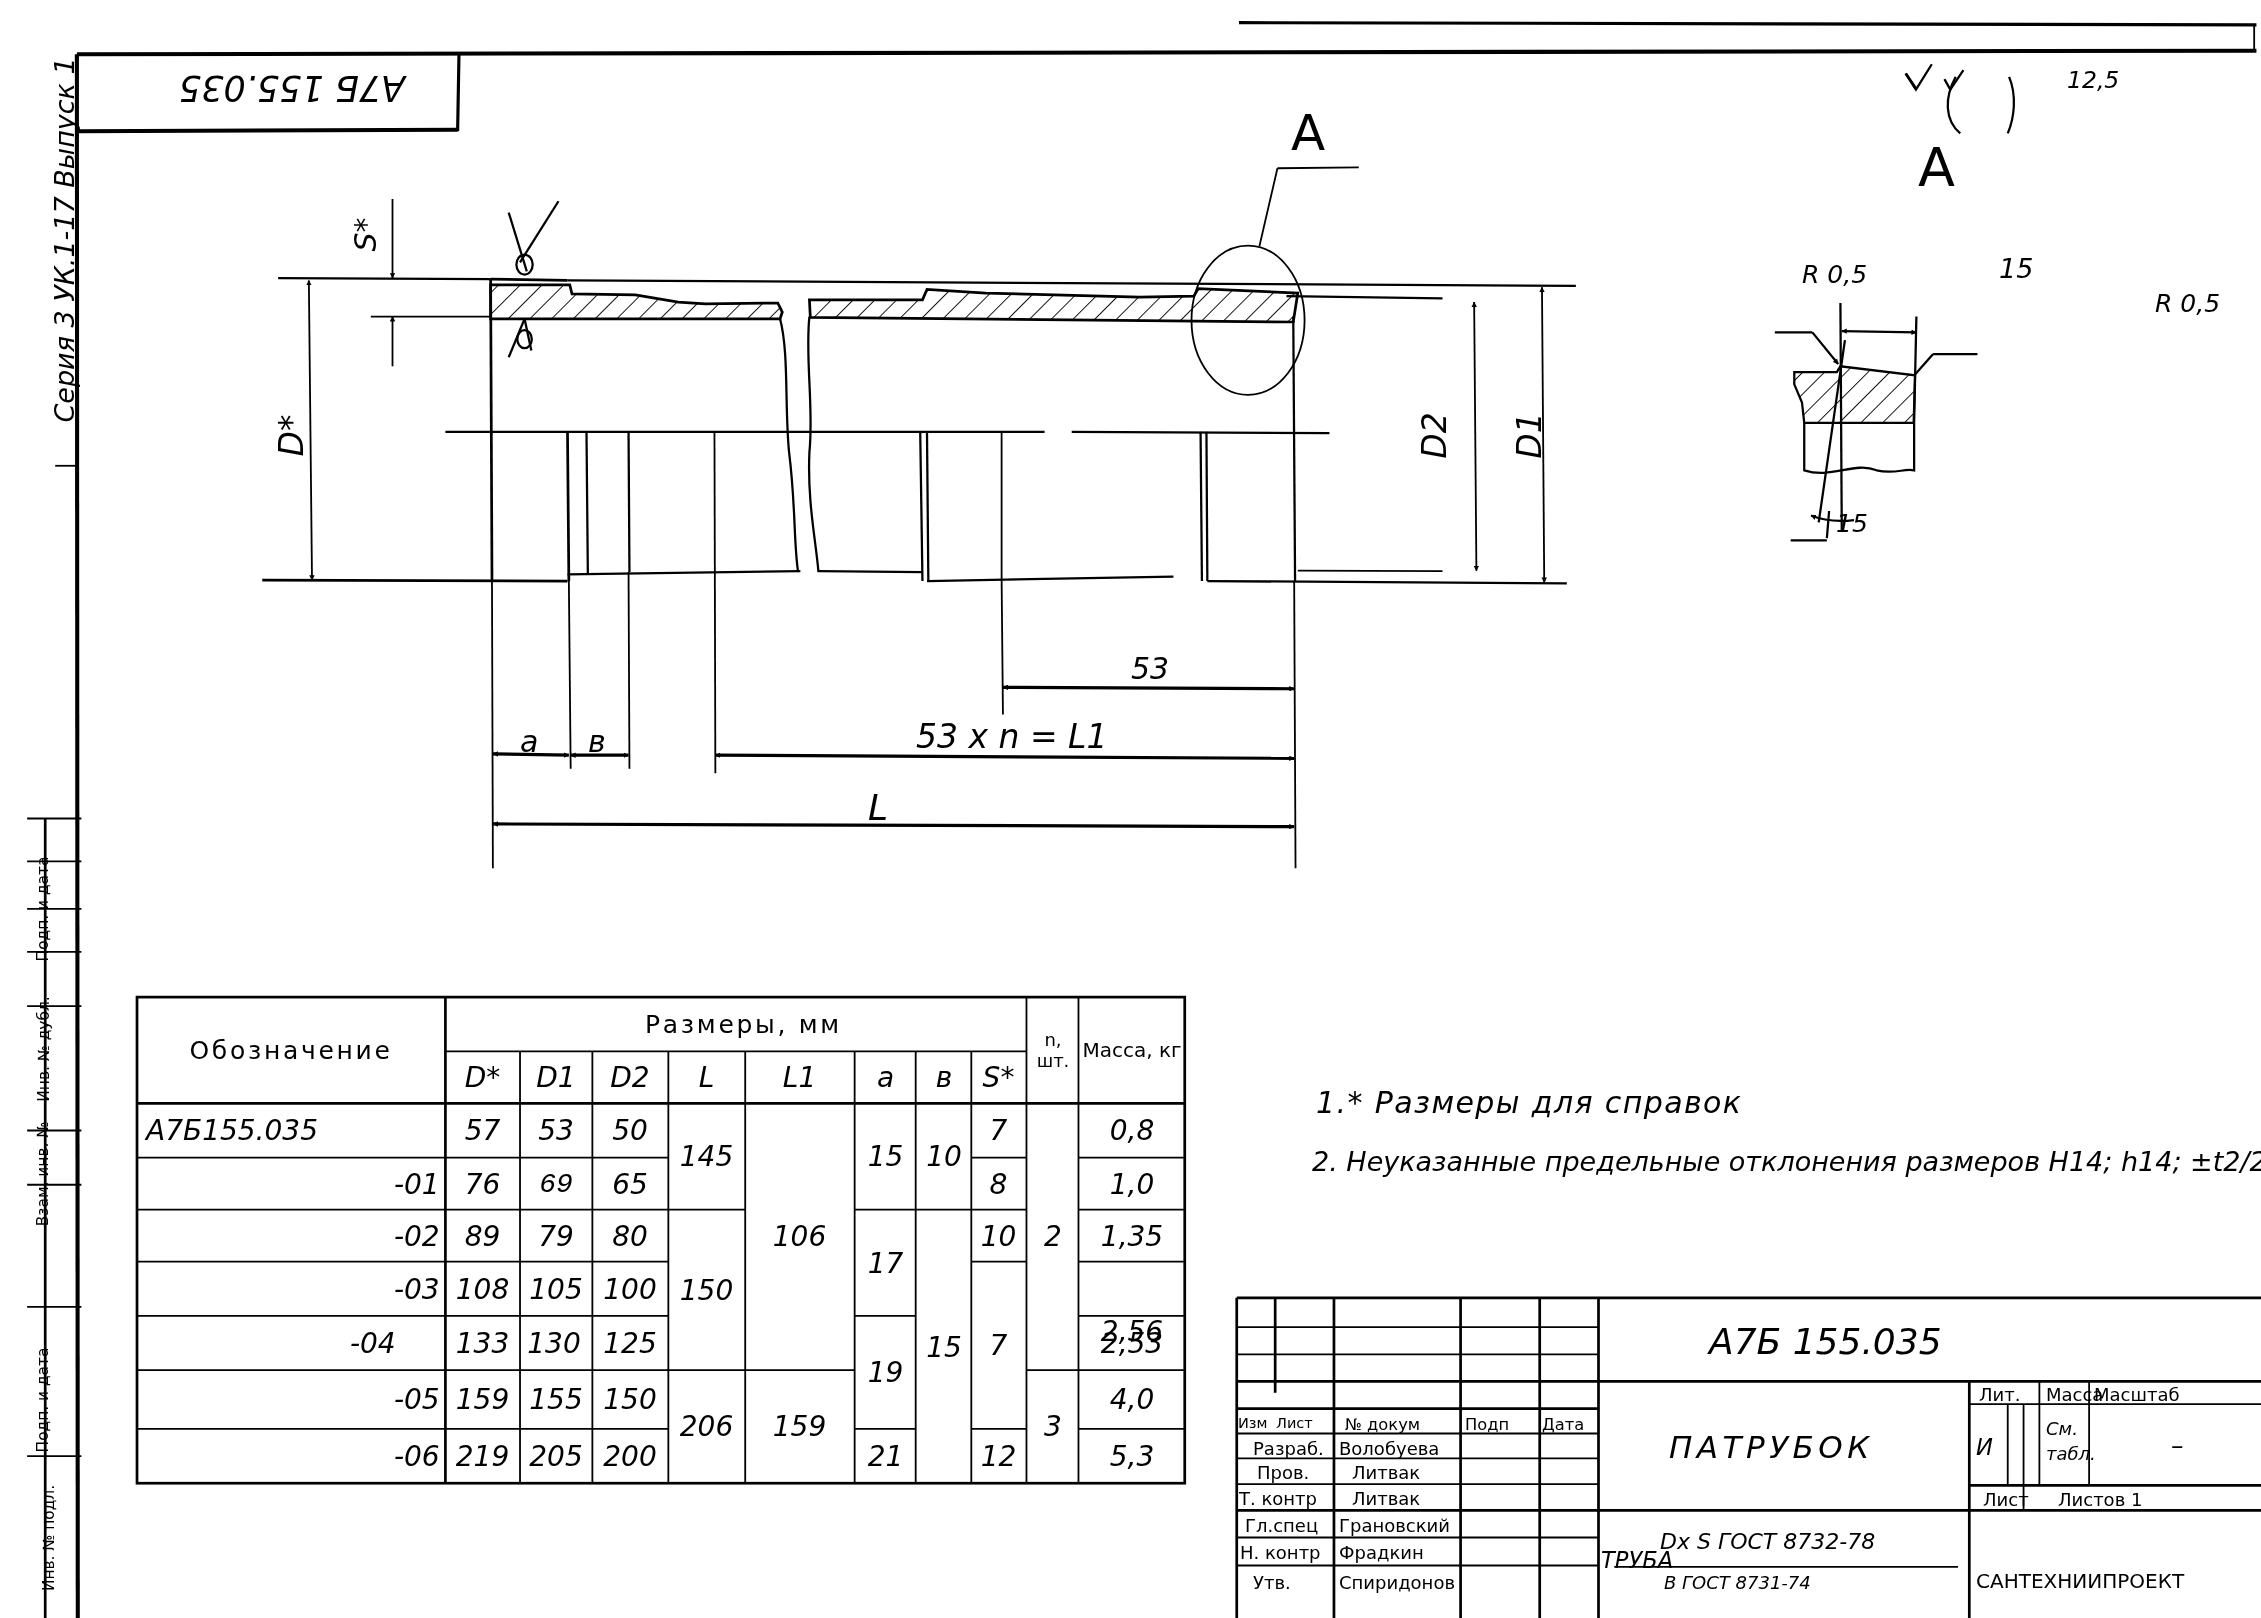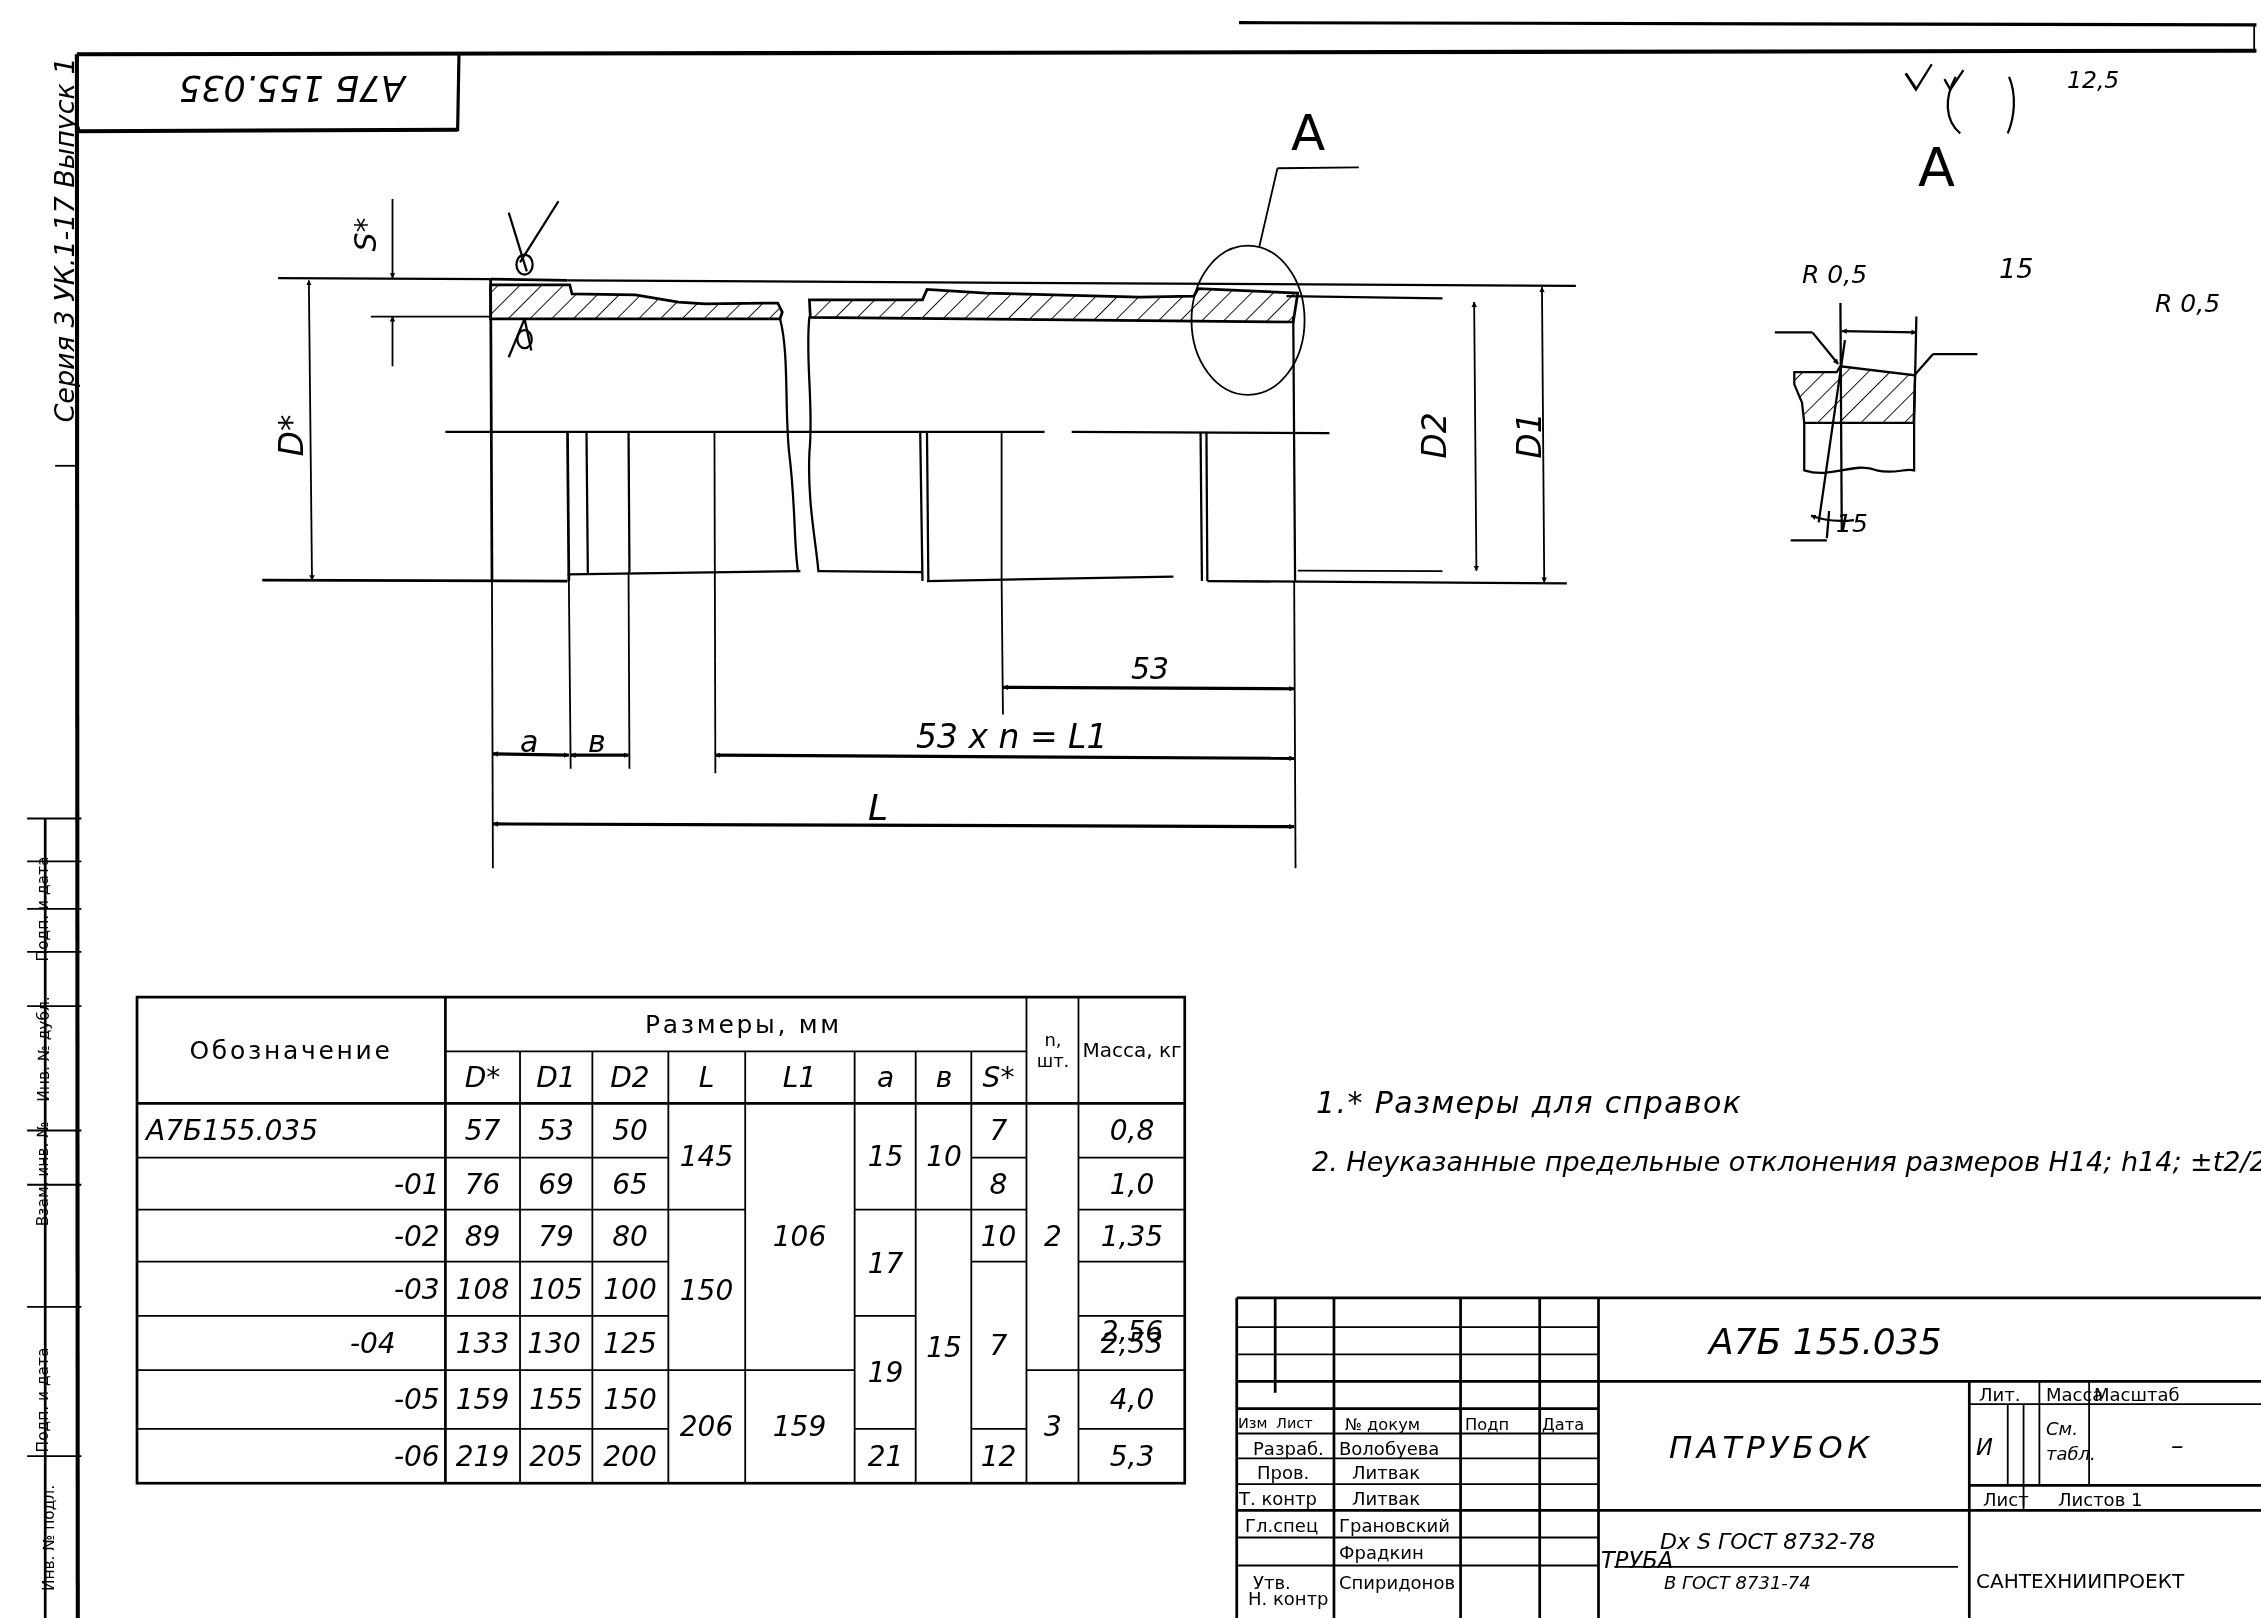--- a/index.html
+++ b/index.html
@@ -269,21 +269,21 @@
   <div class="cell right" style="left:137px;top:1262px;width:308px;height:54px;">-03</div>
   <div class="cell right" style="left:137px;top:1316px;width:264px;height:54px;">-04</div>
   <div class="cell right" style="left:137px;top:1370px;width:308px;height:59px;">-05</div>
   <div class="cell right" style="left:137px;top:1429px;width:308px;height:54px;">-06</div>
 
   <div class="cell" style="left:445px;top:1103px;width:75px;height:54px;">57</div>
   <div class="cell" style="left:520px;top:1103px;width:72px;height:54px;">53</div>
   <div class="cell" style="left:592px;top:1103px;width:76px;height:54px;">50</div>
 
   <div class="cell" style="left:445px;top:1158px;width:75px;height:52px;">76</div>
-  <div class="cell" style="left:520px;top:1158px;width:72px;height:52px;">69</div>
+  <div class="cell" style="left:520px;top:1158px;width:72px;height:52px;font-family:Liberation Mono, monospace;">69</div>
   <div class="cell" style="left:592px;top:1158px;width:76px;height:52px;">65</div>
 
   <div class="cell" style="left:445px;top:1210px;width:75px;height:52px;">89</div>
   <div class="cell" style="left:520px;top:1210px;width:72px;height:52px;">79</div>
   <div class="cell" style="left:592px;top:1210px;width:76px;height:52px;">80</div>
 
   <div class="cell" style="left:445px;top:1262px;width:75px;height:54px;">108</div>
   <div class="cell" style="left:520px;top:1262px;width:72px;height:54px;">105</div>
   <div class="cell" style="left:592px;top:1262px;width:76px;height:54px;">100</div>
 
@@ -343,21 +343,21 @@
   <div class="tb-text" style="left:1542px;top:1415px;font-size:16.3px;">Дата</div>
 
   <div class="tb-text" style="left:1253px;top:1438px;">Разраб.</div>
   <div class="tb-text" style="left:1339px;top:1438px;">Волобуева</div>
   <div class="tb-text" style="left:1257px;top:1462px;">Пров.</div>
   <div class="tb-text" style="left:1352px;top:1462px;">Литвак</div>
   <div class="tb-text" style="left:1239px;top:1488px;">Т. контр</div>
   <div class="tb-text" style="left:1352px;top:1488px;">Литвак</div>
   <div class="tb-text" style="left:1245px;top:1515px;">Гл.спец</div>
   <div class="tb-text" style="left:1339px;top:1515px;">Грановский</div>
-  <div class="tb-text" style="left:1240px;top:1588px;padding-left:8px;">Н. контр</div>
+  <div class="tb-text" style="left:1240px;top:1542px;">Н. контр</div>
   <div class="tb-text" style="left:1339px;top:1542px;">Фрадкин</div>
   <div class="tb-text" style="left:1253px;top:1572px;">Утв.</div>
   <div class="tb-text" style="left:1339px;top:1572px;">Спиридонов</div>
 
   <div class="lbl" style="left:1601px;top:1547px;font-size:22.6px;">ТРУБА</div>
   <div class="lbl" style="left:1660px;top:1529px;font-size:22px;">Dx S ГОСТ 8732-78</div>
   <div class="lbl" style="left:1664px;top:1572px;font-size:18px;">В ГОСТ 8731-74</div>
 
   <div class="tb-text" style="left:1979px;top:1384px;">Лит.</div>
   <div class="tb-text" style="left:1976px;top:1434px;font-size:22.6px;font-style:italic;">И</div>

